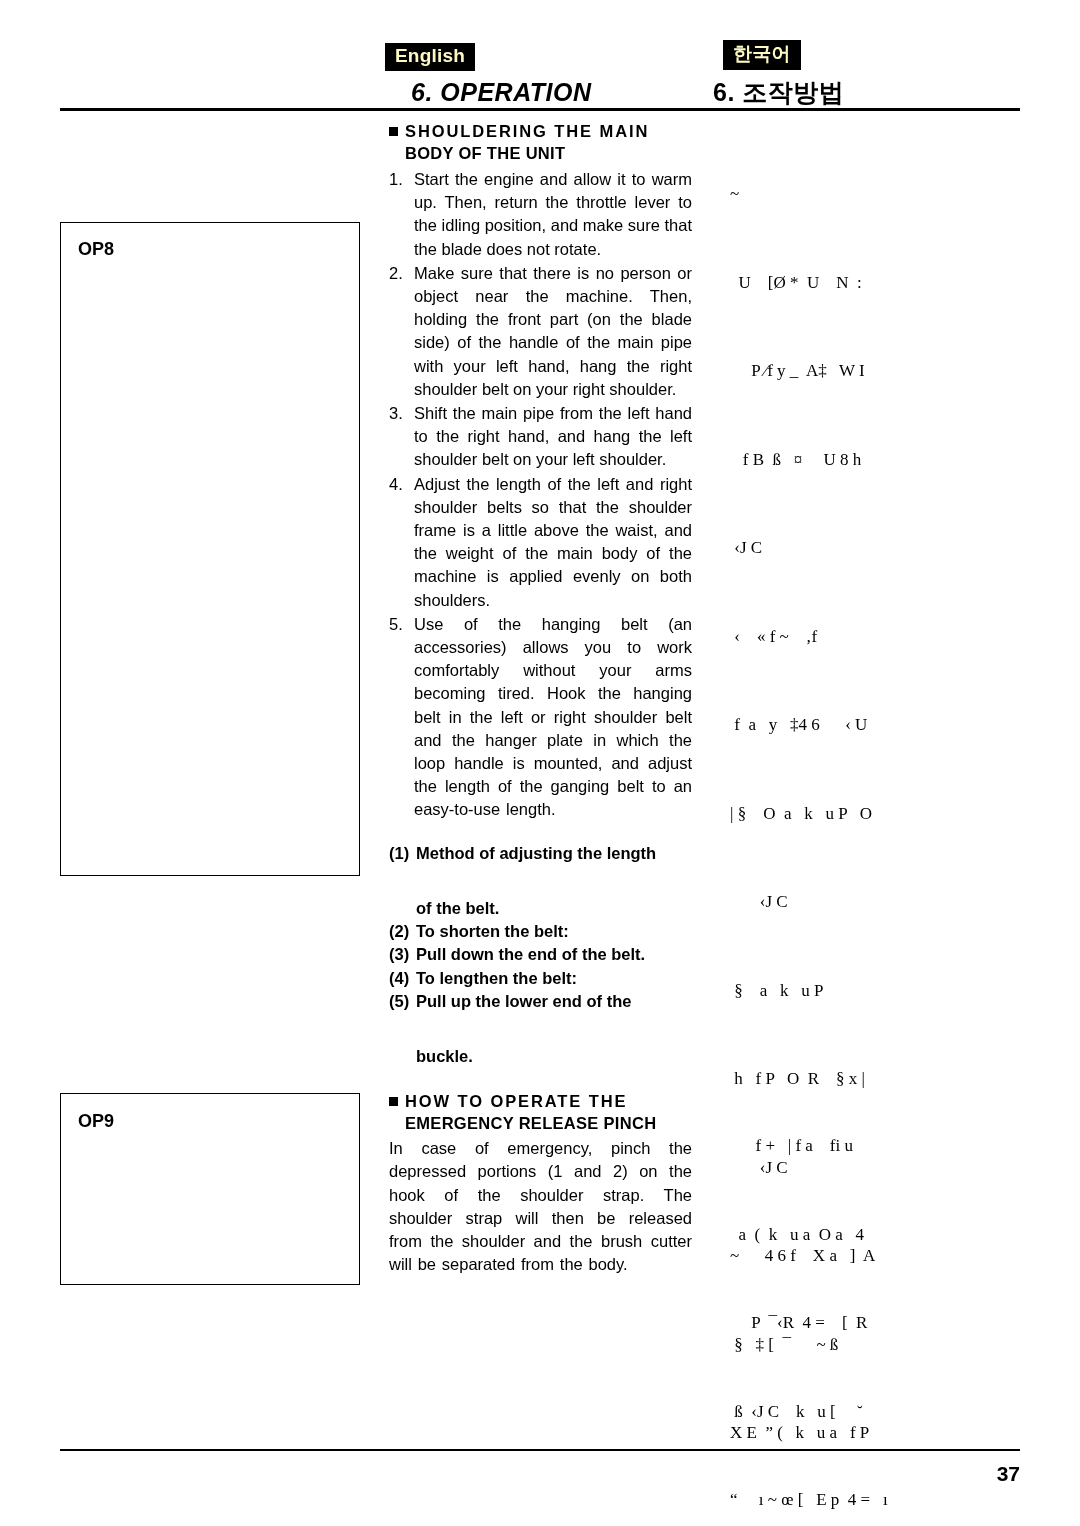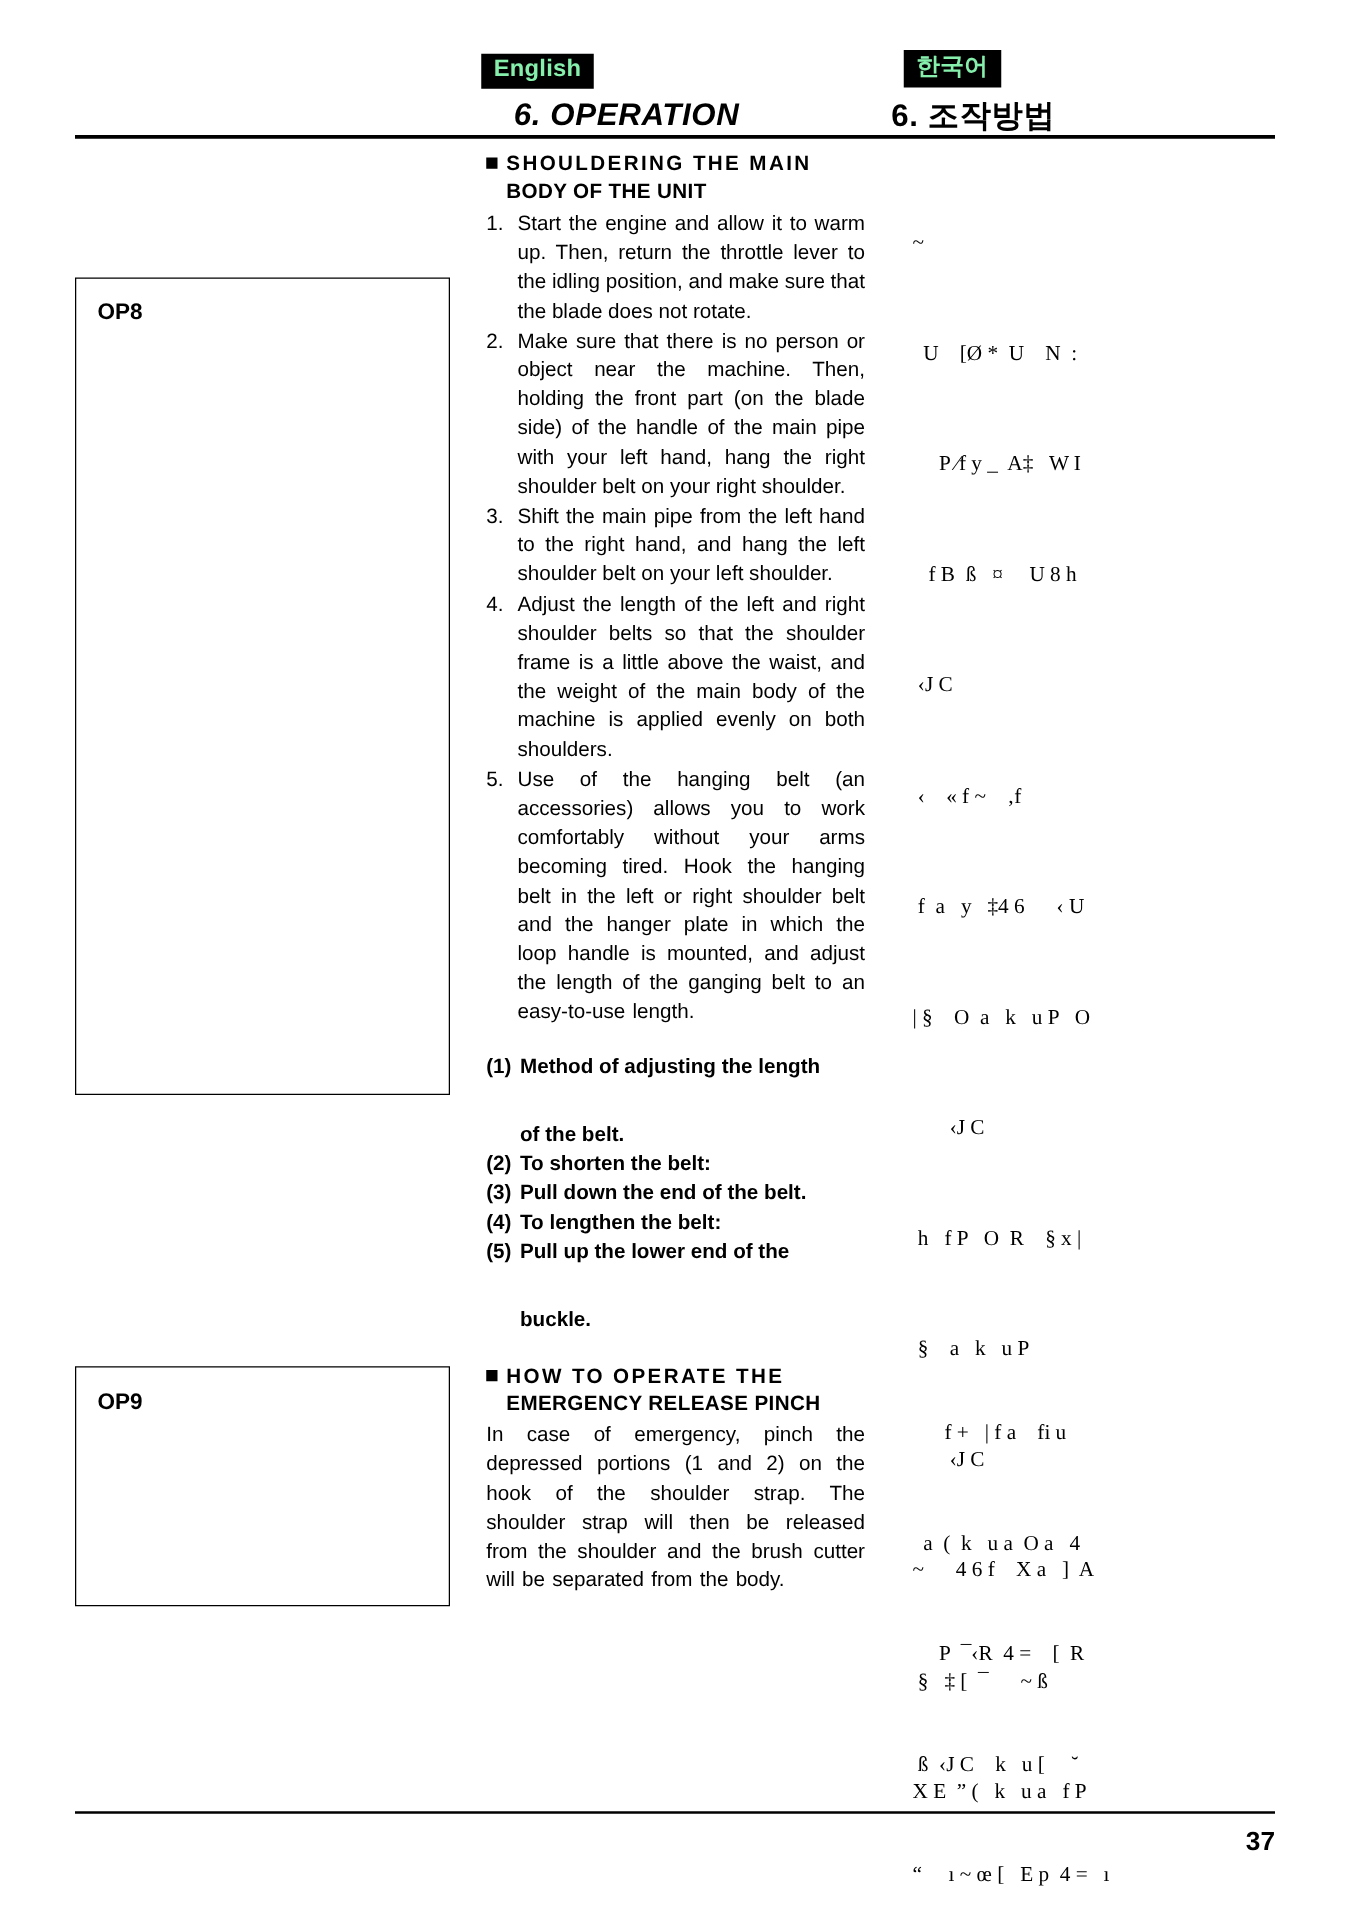--- a/index.html
+++ b/index.html
@@ -17,21 +17,21 @@
   .page {
     position: absolute;
     left: 0; top: 0;
     width: 1080px;
     height: 1526px;
   }
   
   .lang-badge {
     position: absolute;
     background: #000000;
-    color: #86efac;
+    color: #fef9c3;
     font-weight: bold;
     font-size: 19px;
     padding: 3px 10px 4px 10px;
     letter-spacing: 0.2px;
     line-height: 1.1;
   }
   #lang-en { left: 385px; top: 43px; }
   #lang-ko { left: 723px; top: 40px; font-size: 19px; padding: 4px 10px 5px 10px;}
   .section-title {
     position: absolute;
@@ -225,22 +225,22 @@
   <div class="col-ko">
     <div class="ko-line">~</div>
     <div class="ko-line">  U    [Ø *  U    N  :</div>
     <div class="ko-line">     P ⁄f y _  A‡   W I</div>
     <div class="ko-line">   f B  ß   ¤     U 8 h</div>
     <div class="ko-line"> ‹J C</div>
     <div class="ko-line"> ‹    « f ~    ‚f</div>
     <div class="ko-line"> f  a   y   ‡4 6      ‹ U</div>
     <div class="ko-line">| §    O  a   k   u P   O</div>
     <div class="ko-line">       ‹J C</div>
+    <div class="ko-line"> §    a   k   u P</div>
     <div class="ko-line"> h   f P   O  R    § x |</div>
-    <div class="ko-line"> §    a   k   u P</div>
     <div class="ko-line">       ‹J C</div>
     <div class="ko-line">~      4 6 f    X a   ]  A</div>
     <div class="ko-line"> §   ‡ [  ¯      ~ ß</div>
     <div class="ko-line">X E  ” (   k   u a   f P</div>
     
     <div class="ko-line"></div>
     
     
     
     

